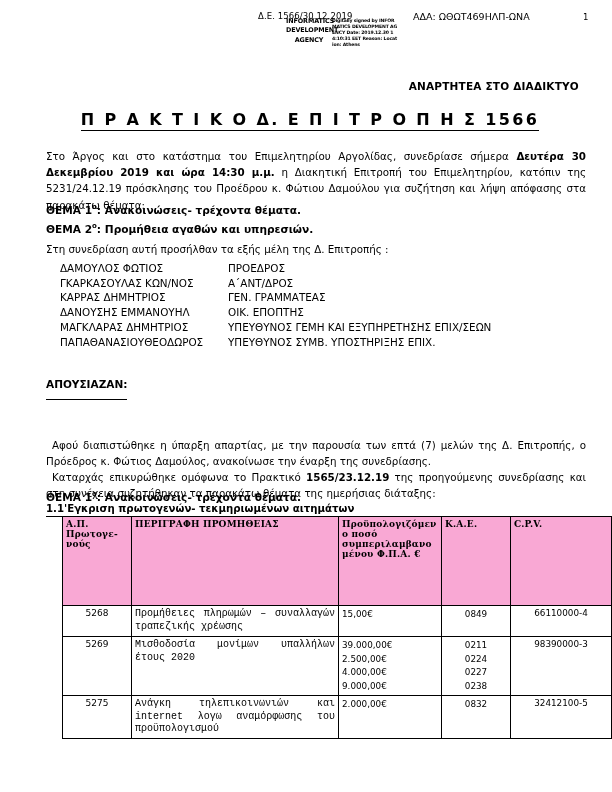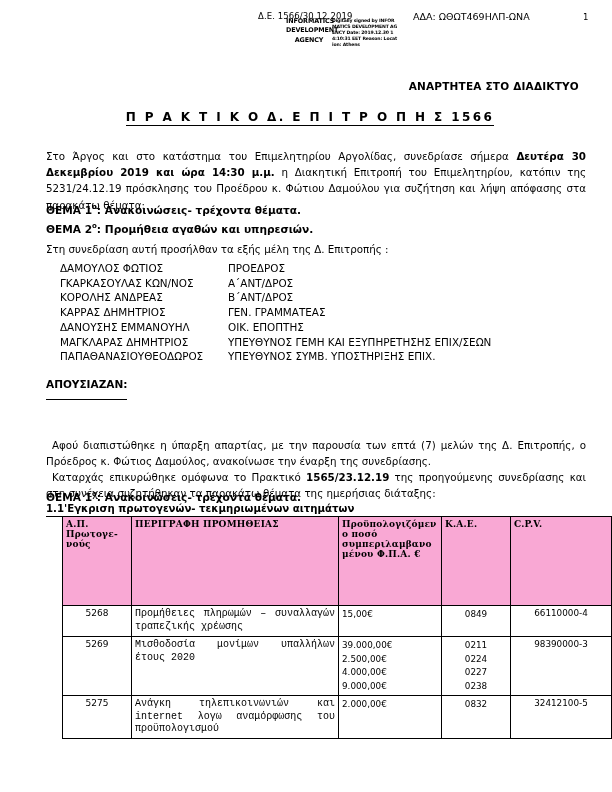--- a/index.html
+++ b/index.html
@@ -86,21 +86,21 @@
     text-align: right;
     font-size: 10.5px;
     font-weight: bold;
     letter-spacing: 0.2px;
   }
   .praktiko {
     position: absolute;
     left: 0; right: 0;
     top: 110px;
     text-align: center;
-    font-size: 12px;
+    font-size: 16px;
     font-weight: bold;
     letter-spacing: 2.4px;
     margin-left: 8px;
   }
   .praktiko span {
     border-bottom: 1.3px solid #000;
     padding-bottom: 1px;
   }
 
   
@@ -249,21 +249,20 @@
   <div class="themes">
     <div><span>ΘΕΜΑ 1</span><sup>ο</sup><span>: Ανακοινώσεις- τρέχοντα θέματα.</span></div>
     <div><span>ΘΕΜΑ 2</span><sup>ο</sup><span>: Προμήθεια αγαθών και υπηρεσιών.</span></div>
   </div>
 
   <div class="attend-lead">Στη συνεδρίαση αυτή προσήλθαν τα εξής μέλη της Δ. Επιτροπής :</div>
 
   <div class="members">
     <div class="row"><span class="nm">ΔΑΜΟΥΛΟΣ ΦΩΤΙΟΣ</span><span class="rl">ΠΡΟΕΔΡΟΣ</span></div>
     <div class="row"><span class="nm">ΓΚΑΡΚΑΣΟΥΛΑΣ ΚΩΝ/ΝΟΣ</span><span class="rl">Α΄ΑΝΤ/ΔΡΟΣ</span></div>
-    <div class="row"><span class="nm">ΚΟΡΟΛΗΣ ΑΝΔΡΕΑΣ</span><span class="rl">Β΄ΑΝΤ/ΔΡΟΣ</span></div>
     <div class="row"><span class="nm">ΚΑΡΡΑΣ  ΔΗΜΗΤΡΙΟΣ</span><span class="rl">ΓΕΝ. ΓΡΑΜΜΑΤΕΑΣ</span></div>
     <div class="row"><span class="nm">ΔΑΝΟΥΣΗΣ ΕΜΜΑΝΟΥΗΛ</span><span class="rl">ΟΙΚ. ΕΠΟΠΤΗΣ</span></div>
     <div class="row"><span class="nm">ΜΑΓΚΛΑΡΑΣ ΔΗΜΗΤΡΙΟΣ</span><span class="rl">ΥΠΕΥΘΥΝΟΣ ΓΕΜΗ ΚΑΙ ΕΞΥΠΗΡΕΤΗΣΗΣ ΕΠΙΧ/ΣΕΩΝ</span></div>
     <div class="row"><span class="nm">ΠΑΠΑΘΑΝΑΣΙΟΥΘΕΟΔΩΡΟΣ</span><span class="rl"> ΥΠΕΥΘΥΝΟΣ ΣΥΜΒ. ΥΠΟΣΤΗΡΙΞΗΣ ΕΠΙΧ.</span></div>
   </div>
 
   <div class="apousiazan"><span>ΑΠΟΥΣΙΑΖΑΝ:</span></div>
 
   <div class="body-txt p-apartia">Αφού διαπιστώθηκε η ύπαρξη απαρτίας, με την παρουσία των  επτά (7) μελών της  Δ. Επιτροπής, ο Πρόεδρος κ. Φώτιος Δαμούλος, ανακοίνωσε την έναρξη της συνεδρίασης.</div>
   <div class="body-txt p-kataryxas">

